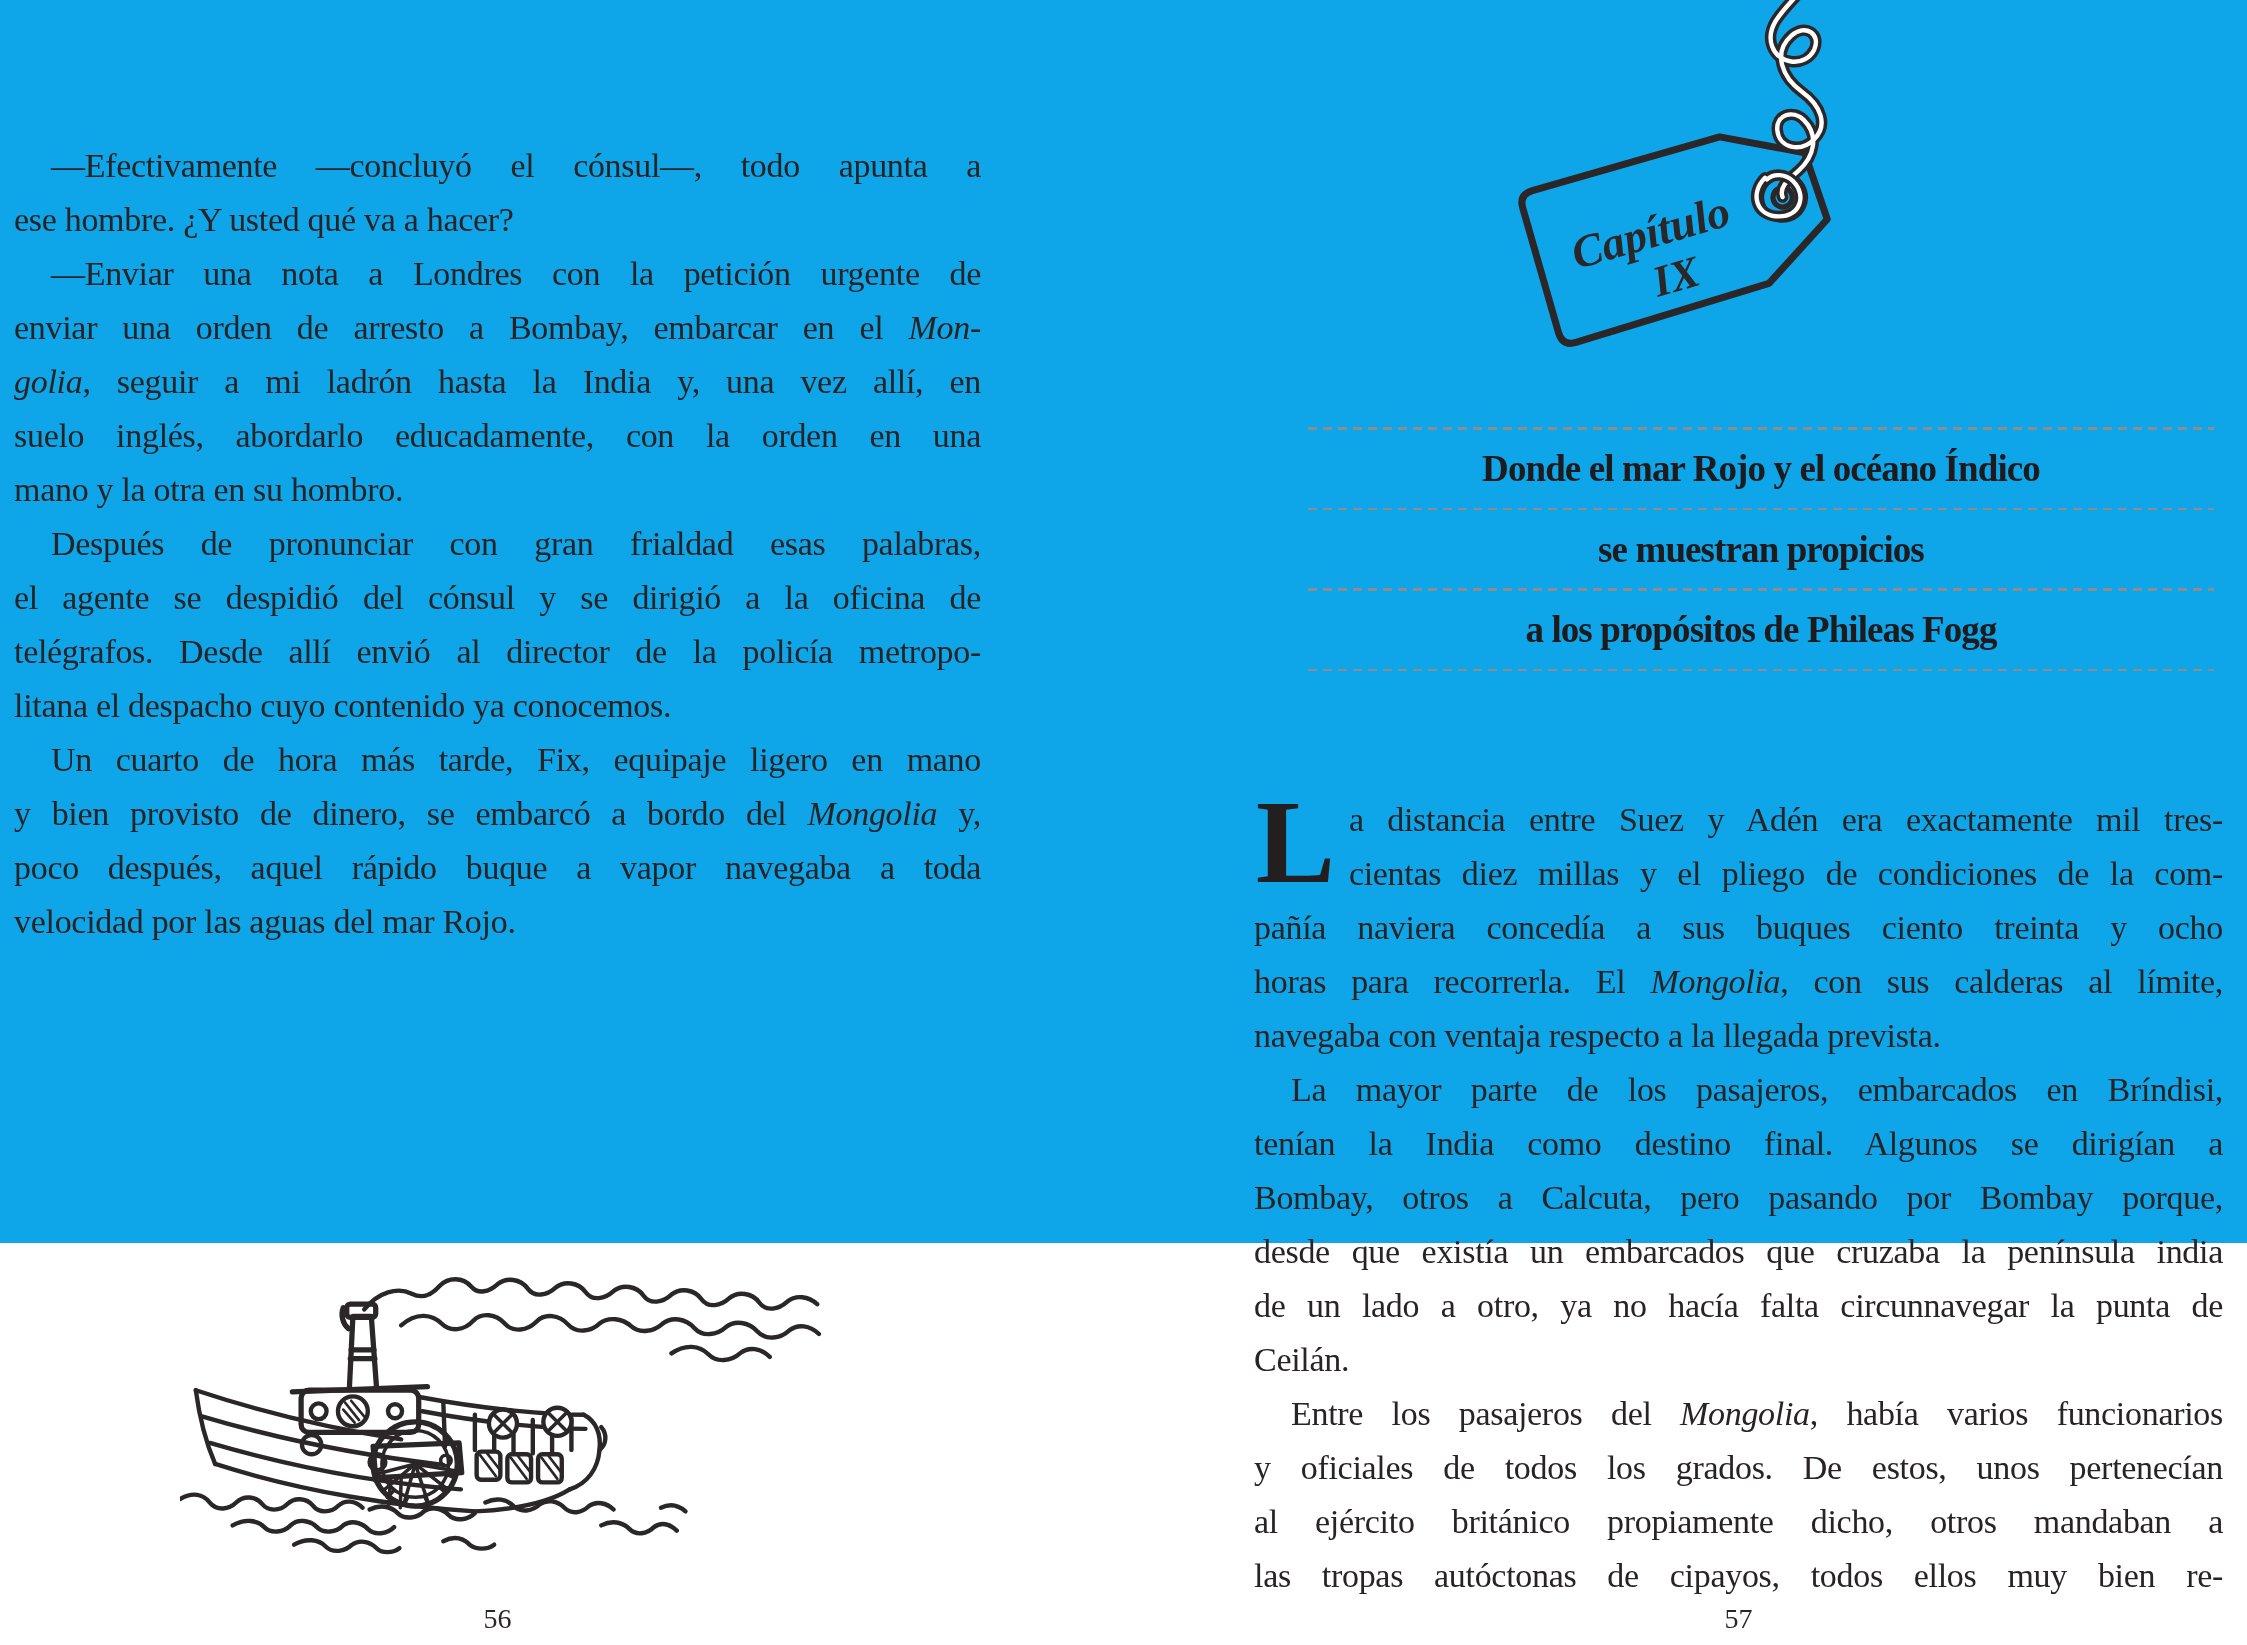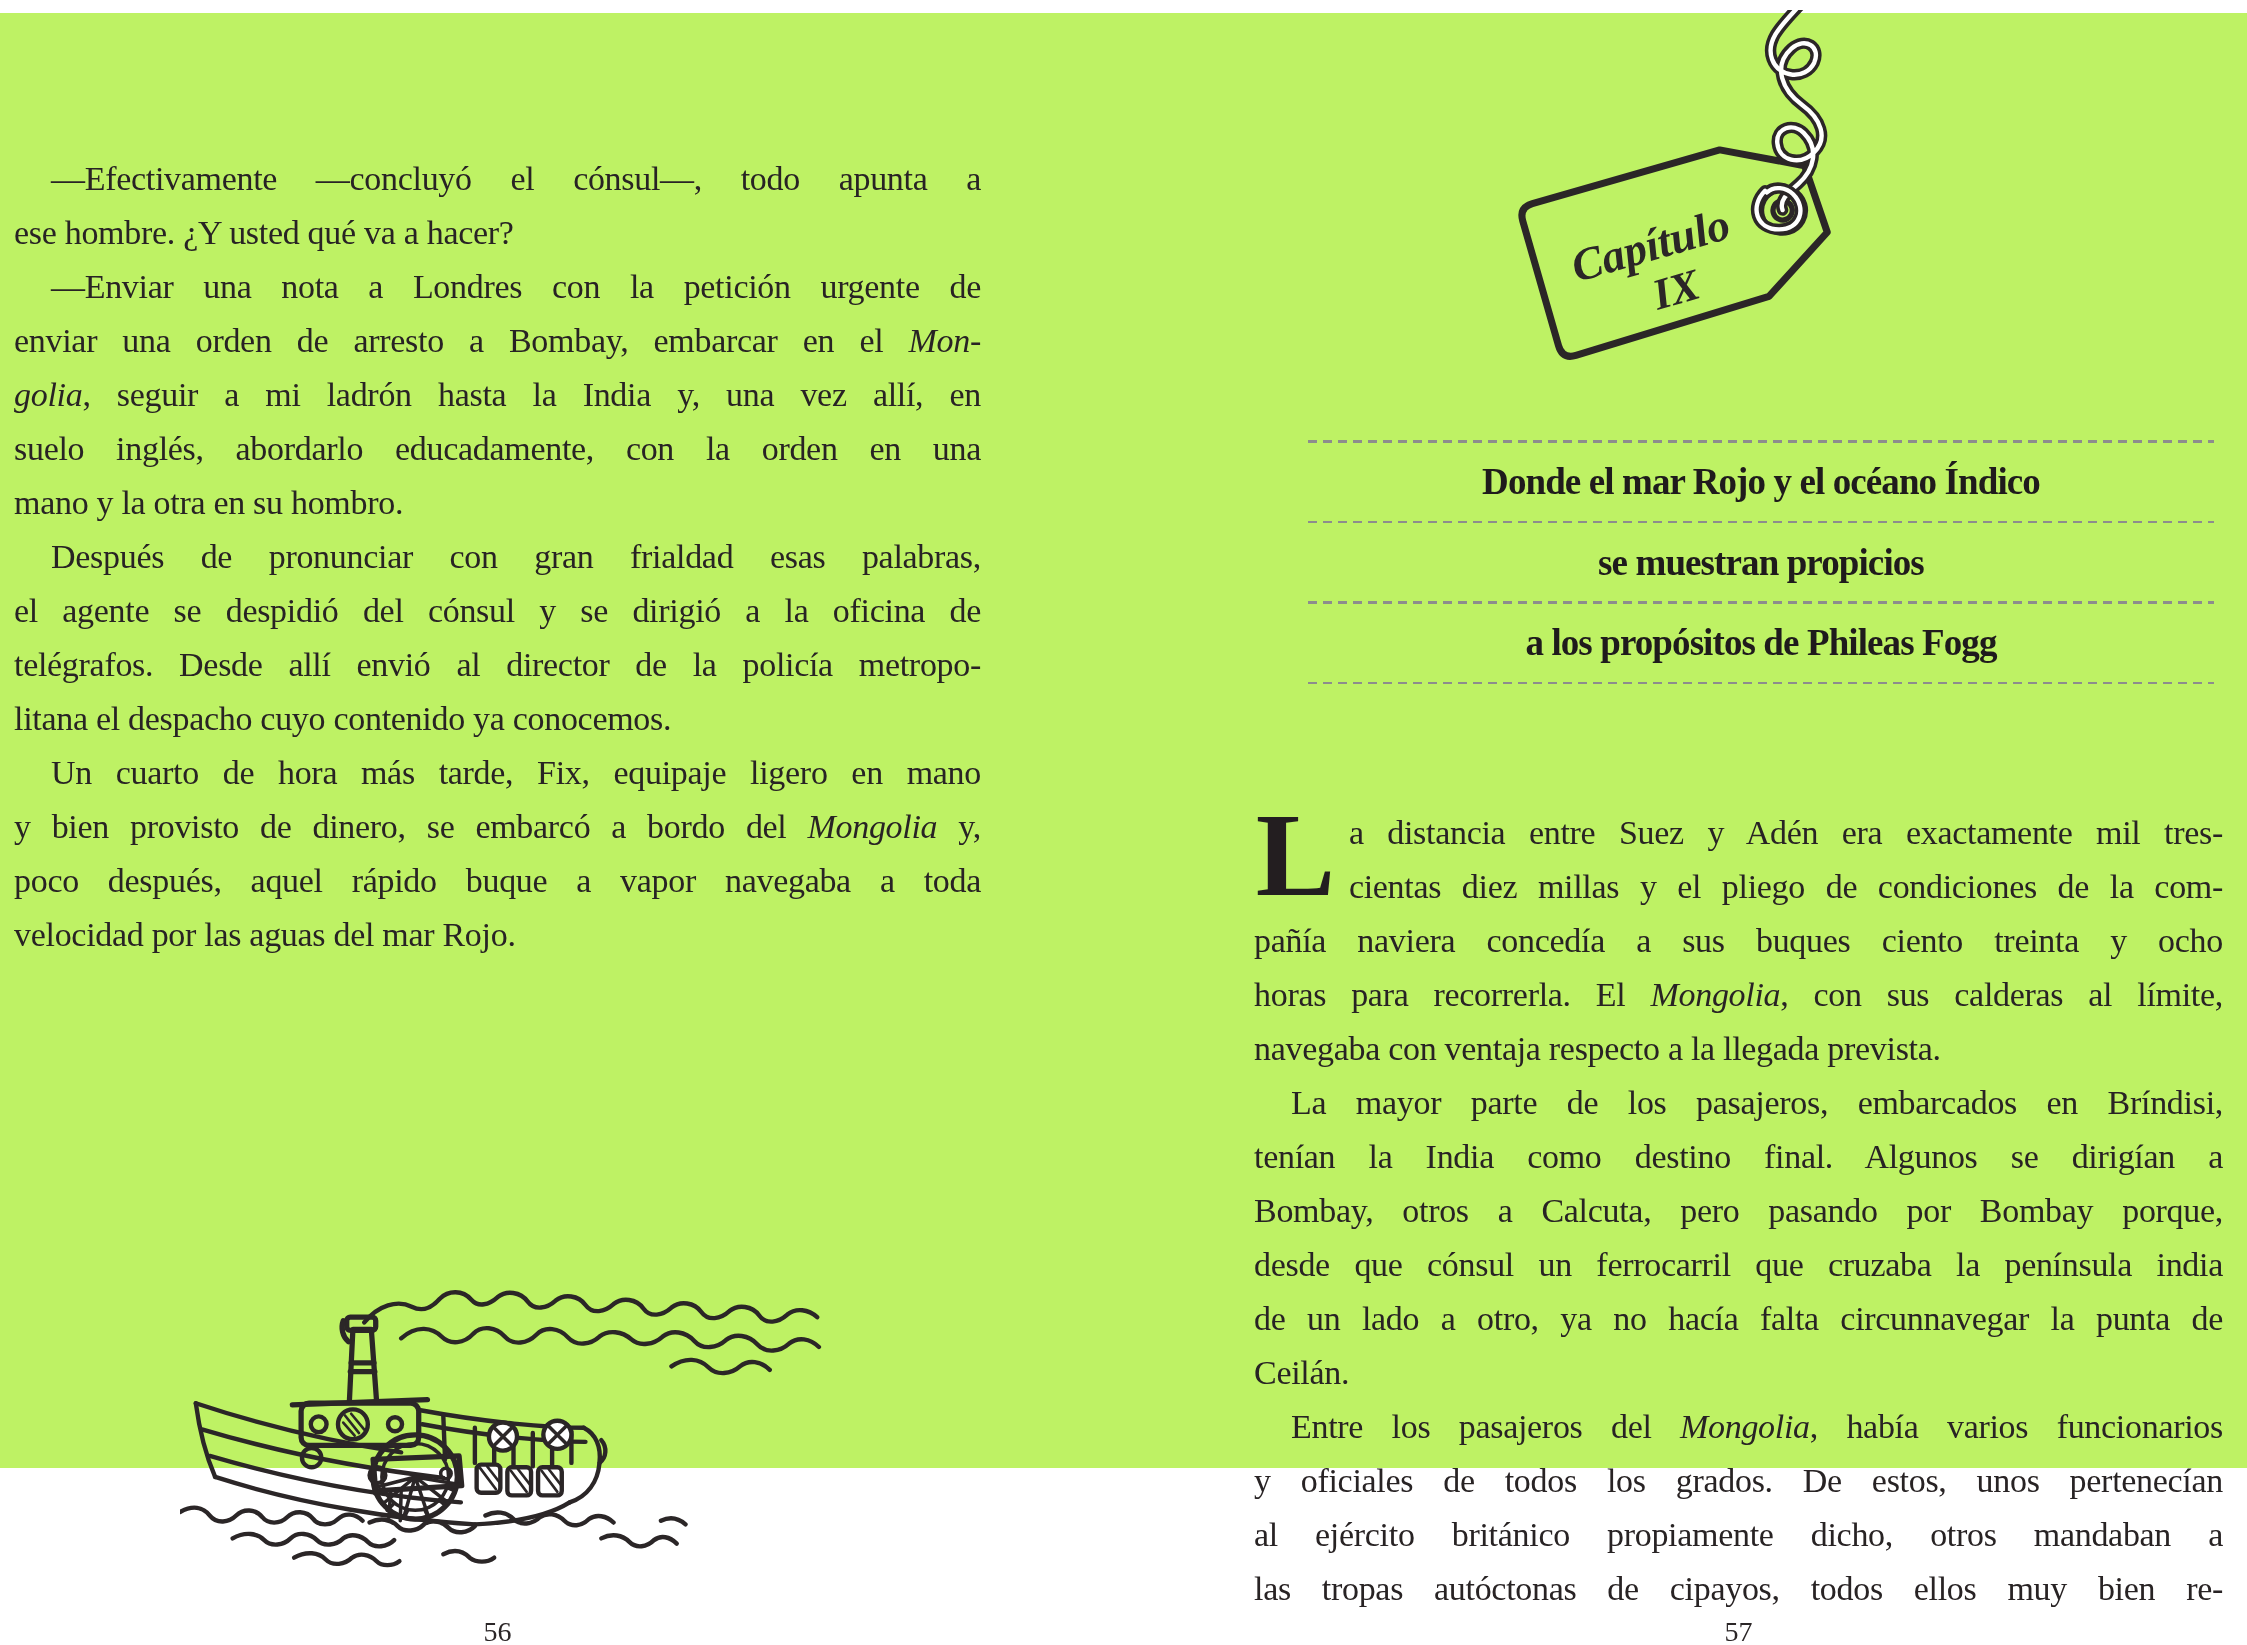--- a/index.html
+++ b/index.html
@@ -1,20 +1,20 @@
 <!DOCTYPE html>
 <html style="font-size:14px"><head>
 <meta charset="utf-8">
 <style>
   html,body{margin:0;padding:0;}
   body{
     width:2247px;height:1645px;position:relative;background:#ffffff;
     font-family:"Liberation Serif",serif;color:#282324;overflow:hidden;
   }
-  .page{position:absolute;top:13px;width:1124px;height:1455px;background:#bef264;}
+  .page{position:absolute;top:0;width:1124px;height:1243px;background:#0ea5e9;}
   #page-left{left:0;}
   #page-right{left:1124px;}
 
   
   .body-col{position:absolute;font-size:34px;line-height:54px;letter-spacing:-0.3px;}
   #left-body{left:14px;top:139px;width:967px;}
   #right-body{left:130px;top:793px;width:969px;}
   .line{text-align:justify;text-align-last:justify;}
   .line.indent{text-indent:37px;}
   .line.last{text-align-last:left;}
@@ -172,21 +172,21 @@
     <span class="dropcap">L</span>
     <div>
         <div class="line">a distancia entre Suez y Adén era exactamente mil tres-</div>
         <div class="line">cientas diez millas y el pliego de condiciones de la com-</div>
         <div class="line">pañía naviera concedía a sus buques ciento treinta y ocho</div>
         <div class="line">horas para recorrerla. El <em>Mongolia</em>, con sus calderas al límite,</div>
         <div class="line last">navegaba con ventaja respecto a la llegada prevista.</div>
         <div class="line indent">La mayor parte de los pasajeros, embarcados en Bríndisi,</div>
         <div class="line">tenían la India como destino final. Algunos se dirigían a</div>
         <div class="line">Bombay, otros a Calcuta, pero pasando por Bombay porque,</div>
-        <div class="line">desde que cónsul un ferrocarril que cruzaba la península india</div>
+        <div class="line">desde que existía un embarcados que cruzaba la península india</div>
         <div class="line">de un lado a otro, ya no hacía falta circunnavegar la punta de</div>
         <div class="line last">Ceilán.</div>
         <div class="line indent">Entre los pasajeros del <em>Mongolia</em>, había varios funcionarios</div>
         <div class="line">y oficiales de todos los grados. De estos, unos pertenecían</div>
         <div class="line">al ejército británico propiamente dicho, otros mandaban a</div>
         <div class="line">las tropas autóctonas de cipayos, todos ellos muy bien re-</div>
       </div>
   </div>
 
   <div class="pagenum" id="num-right">57</div>

